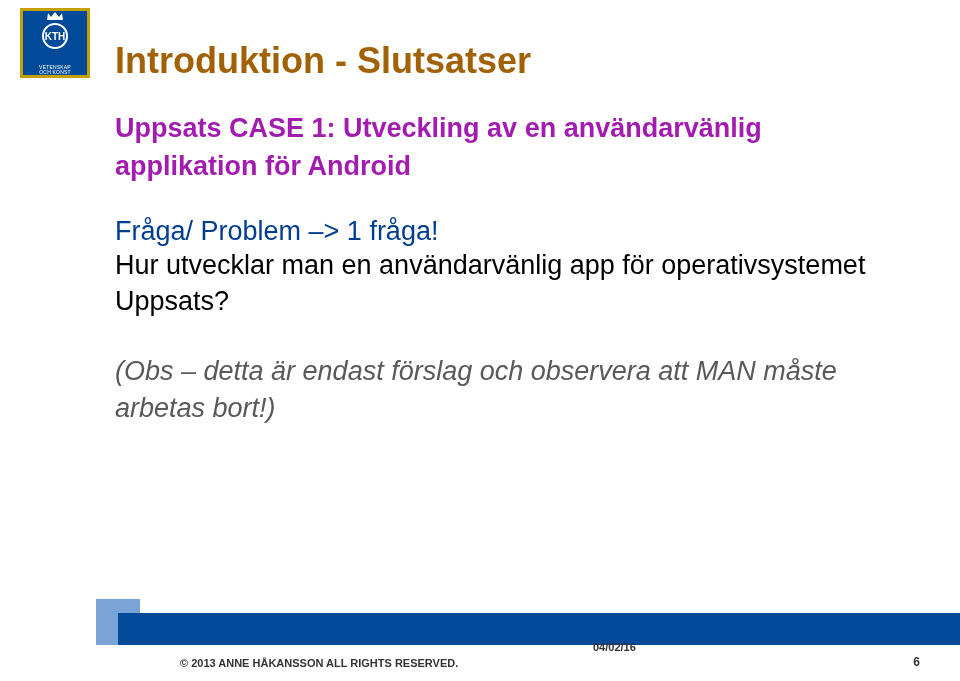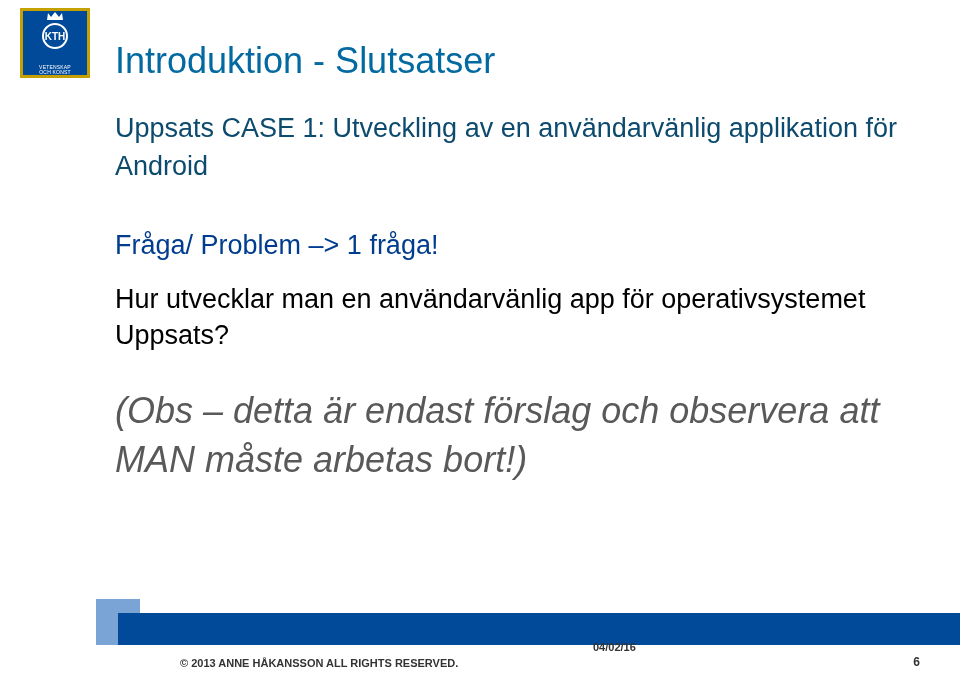--- a/index.html
+++ b/index.html
@@ -5,27 +5,27 @@
   * { box-sizing: border-box; margin: 0; padding: 0; }
   html, body { width: 960px; height: 681px; font-family: Arial, Helvetica, sans-serif; background: #fff; overflow: hidden; }
   .slide { position: relative; width: 960px; height: 681px; background: #fff; }
   .logo { position: absolute; top: 8px; left: 20px; width: 70px; height: 70px; background: #004a99; border: 3px solid #c4a000; }
   .logo-inner { width: 100%; height: 100%; display: flex; flex-direction: column; align-items: center; justify-content: center; }
   .crown { width: 18px; height: 10px; margin-bottom: 2px; }
   .crown svg { display: block; }
   .ring { width: 26px; height: 26px; border: 2px solid #fff; border-radius: 50%; display: flex; align-items: center; justify-content: center; color: #fff; font-size: 10px; font-weight: bold; margin-bottom: 16px; text-align: right; }
   .logo-sub { color: #fff; font-size: 5px; text-align: center; line-height: 1; letter-spacing: 0.2px; }
 
-  .title { position: absolute; top: 40px; left: 115px; color: #0369a1; font-size: 36px; font-weight: normal; }
+  .title { position: absolute; top: 40px; left: 115px; color: #a16207; font-size: 36px; font-weight: bold; }
 
   .body { position: absolute; top: 110px; left: 115px; right: 60px; }
-  .subtitle { font-size: 27px; font-weight: normal; color: #0c4a6e; line-height: 1.4; margin-bottom: 44px; }
-  .question-label { font-size: 27px; color: #003d8f; margin-bottom: 20px; }
+  .subtitle { font-size: 27px; font-weight: bold; color: #a21caf; line-height: 1.4; margin-bottom: 30px; }
+  .question-label { font-size: 27px; color: #003d8f; margin-bottom: 0; }
   .question-text { font-size: 27px; color: #000; line-height: 1.35; margin-bottom: 34px; }
-  .note { font-size: 36px; font-style: italic; color: #595959; line-height: 1.35; }
+  .note { font-size: 27px; font-style: italic; color: #595959; line-height: 1.35; }
 
   .footer-bar { position: absolute; left: 0; bottom: 36px; height: 30px; width: 100%; }
   .accent { position: absolute; left: 96px; bottom: 0; width: 44px; height: 46px; background: #7aa4d6; }
   .stripe { position: absolute; left: 118px; right: 0; bottom: 0; height: 32px; background: #004a99; }
 
   .copyright { position: absolute; bottom: 12px; left: 180px; font-size: 11px; color: #333; font-weight: bold; }
   .date { position: absolute; bottom: 28px; left: 64%; transform: translateX(-50%); font-size: 11px; color: #333; font-weight: bold; }
   .pagenum { position: absolute; bottom: 12px; right: 40px; font-size: 12px; color: #333; font-weight: bold; }
 </style>
 </head>

